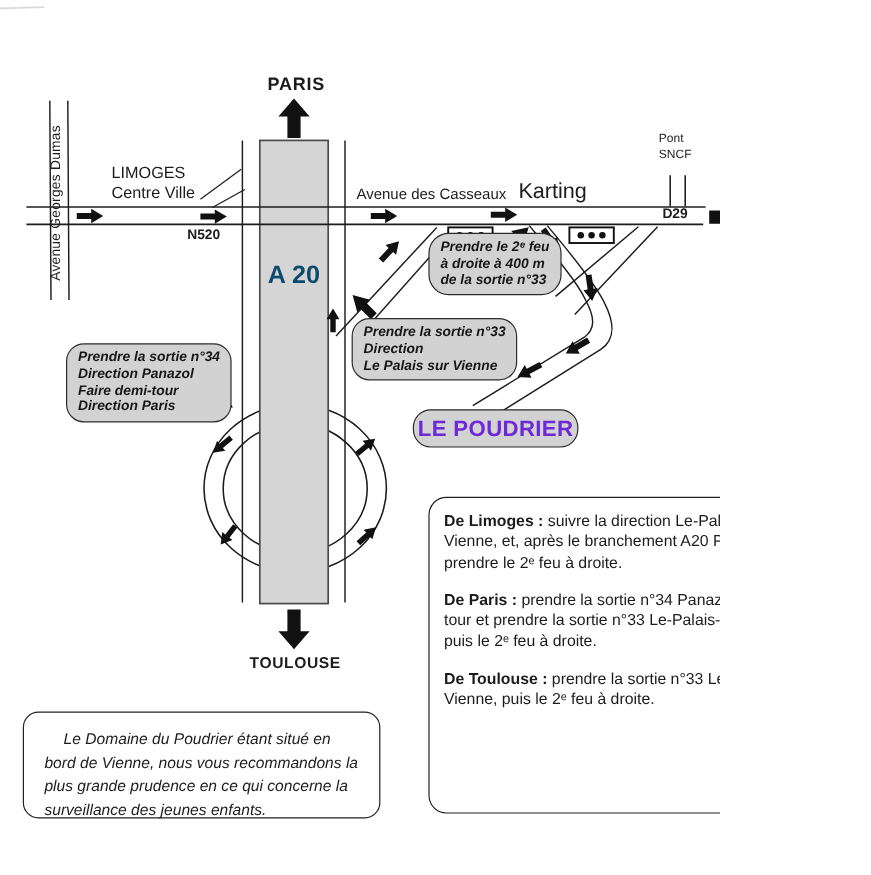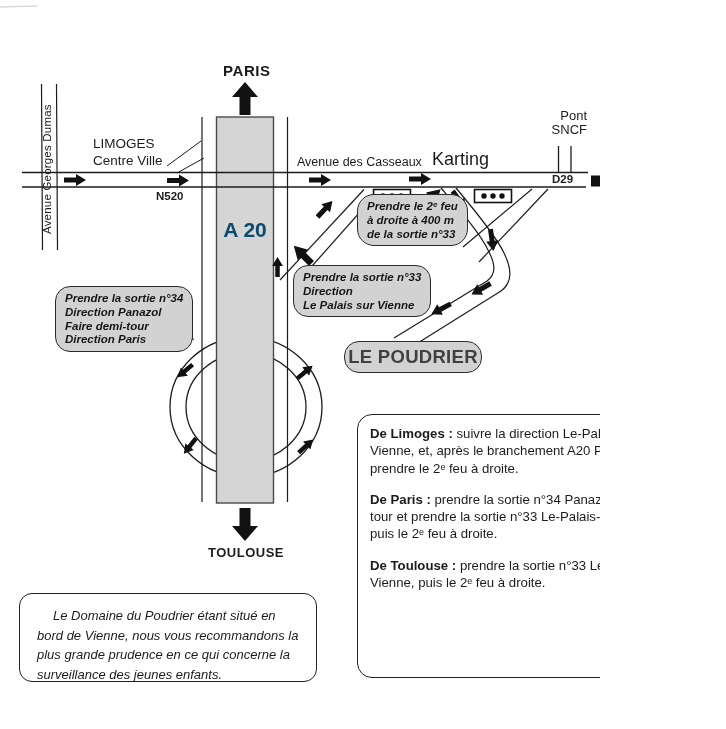--- a/index.html
+++ b/index.html
@@ -8,33 +8,33 @@
   .stage svg{position:absolute;left:0;top:0;}
   .lbl{position:absolute;white-space:nowrap;}
   .paris{left:223px;top:62px;font-size:15px;font-weight:700;letter-spacing:.6px;}
   .toulouse{left:208px;top:545px;font-size:13px;font-weight:700;letter-spacing:.5px;}
   .limoges{left:93px;top:136px;font-size:13.5px;line-height:16.5px;font-weight:500;}
   .agd{left:41px;top:100px;height:138px;width:16px;font-size:11.5px;
        writing-mode:vertical-rl;transform:rotate(180deg);text-align:center;letter-spacing:.2px;}
   .n520{left:116px;top:190px;font-size:11.5px;font-weight:700;margin-left:40px;}
   .casseaux{left:297px;top:155px;font-size:12.5px;}
   .karting{left:432px;top:149px;font-size:18px;}
-  .pontsncf{left:549px;top:109px;width:38px;font-size:13px;line-height:14px;text-align:right;}
+  .pontsncf{left:549px;top:109px;width:38px;font-size:10px;line-height:14px;text-align:left;}
   .d29{left:552px;top:173px;font-size:11.5px;font-weight:600;}
   .palais{left:632px;top:160px;font-size:14px;font-weight:400;line-height:17.5px;}
   .a20lbl{left:216px;top:218px;width:58px;text-align:center;font-size:21px;font-weight:700;color:#0c4a6e;}
   .bubble{position:absolute;background:#d2d2d2;border:1.3px solid #2b2b2b;border-radius:15px;
           font-style:italic;font-weight:600;font-size:11.5px;line-height:13.8px;
           padding:5px 9px 4px 9px;color:#161616;}
   .b-feu{left:357px;top:194px;border-radius:17px;}
   .b-s33{left:293px;top:265px;}
   .b-s34{left:55px;top:286px;}
   .poudrier{position:absolute;left:344px;top:341px;width:136px;height:30px;background:#d2d2d2;
             border:1.6px solid #2b2b2b;border-radius:15px;display:flex;align-items:center;
-            justify-content:center;font-size:18.5px;font-weight:700;letter-spacing:.3px;color:#404040;}
+            justify-content:center;font-size:18.5px;font-weight:700;letter-spacing:.3px;color:#6d28d9;}
   .notice{position:absolute;left:19px;top:593px;width:298px;height:89px;box-sizing:border-box;
           border:1.5px solid #222;border-radius:13px;padding:8px 12px 0 13px;
           font-style:italic;font-size:13px;line-height:19.5px;font-weight:500;}
   .notice p{margin:4px;text-indent:16px;}
   .dirs{position:absolute;left:357px;top:414px;width:345px;height:264px;box-sizing:border-box;
         border:1.8px solid #222;border-radius:15px;padding:10px 13px 0 12px;
         font-size:13.2px;line-height:17.3px;}
   .dirs p{margin:0 0 14px 0;}
   .dirs b{font-weight:700;}
 </style>

